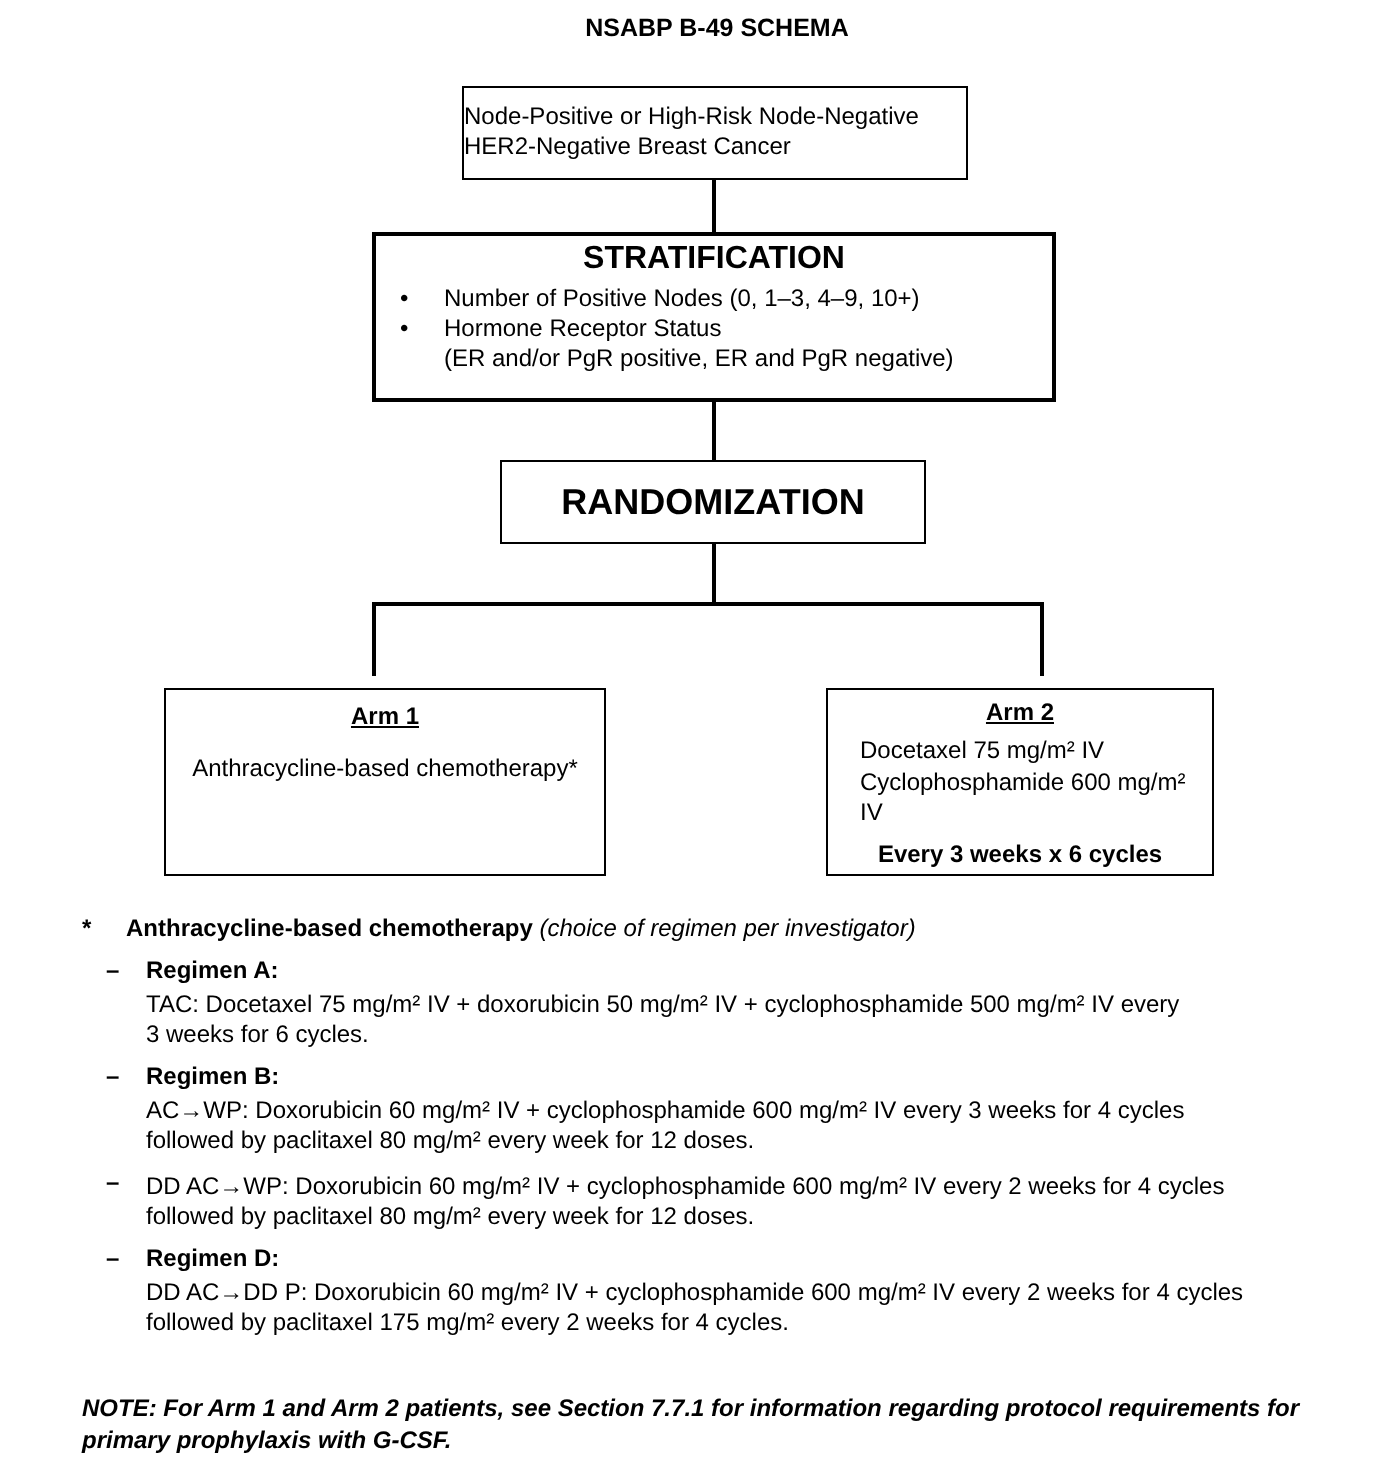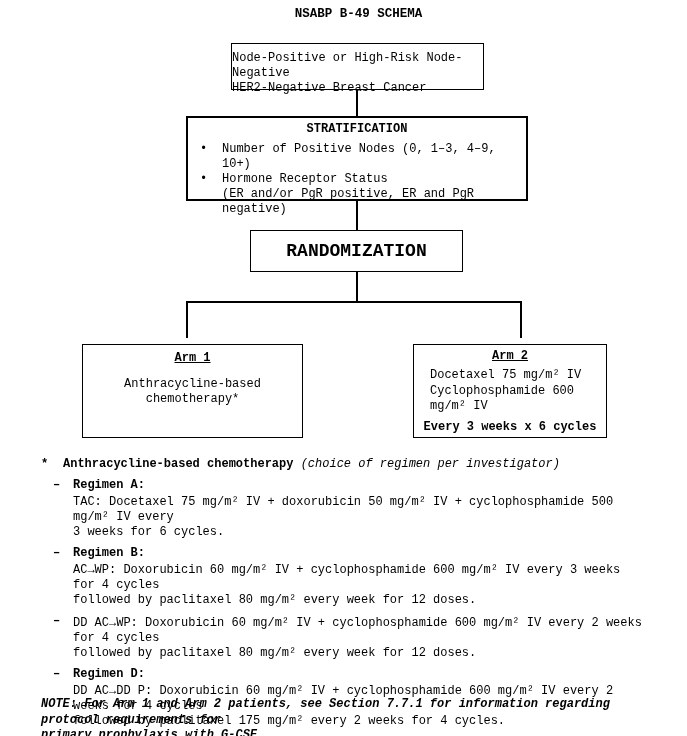--- a/index.html
+++ b/index.html
@@ -1,31 +1,31 @@
 <!DOCTYPE html>
 <html><head>
 <meta charset="utf-8">
 <style>
   html,body { margin:0; padding:0; background:#ffffff; }
   .page {
     position:relative; width:687px; height:736px; background:#ffffff;
-    color:#000000; font-family:Liberation Mono, monospace; font-size:12px;
+    color:#000000; font-family:Liberation Sans, sans-serif; font-size:12px;
     overflow:hidden;
   }
   .title {
     position:absolute; left:15px; top:7px; width:687px;
     text-align:center; font-weight:bold; font-size:12.5px;
   }
   .fbox { position:absolute; border:1px solid #000; box-sizing:border-box; background:#fff; }
   .line { position:absolute; background:#000; }
 
   .elig { left:231px; top:43px; width:253px; height:47px; text-align:left; padding-top:7px; line-height:15px; }
 
   .strat { left:186px; top:116px; width:342px; height:85px; border-width:2px; }
-  .strat-heading { text-align:center; font-weight:bold; font-size:12px; margin-top:4px; line-height:15px; }
+  .strat-heading { text-align:center; font-weight:bold; font-size:16px; margin-top:4px; line-height:15px; }
   .bullets { margin-top:5px; padding-left:7px; }
   .bullet-row { display:flex; line-height:15px; }
   .bullet-marker { width:22px; flex:0 0 22px; text-align:left; padding-left:5px; }
   .bullet-text { white-space:pre-line; text-align:left; }
 
   .rand { left:250px; top:230px; width:213px; height:42px; display:flex; align-items:center; justify-content:center; font-weight:bold; font-size:18px; }
 
   .arm { top:344px; height:94px; text-align:center; }
   .arm1 { left:82px; width:221px; }
   .arm2 { left:413px; width:194px; }

